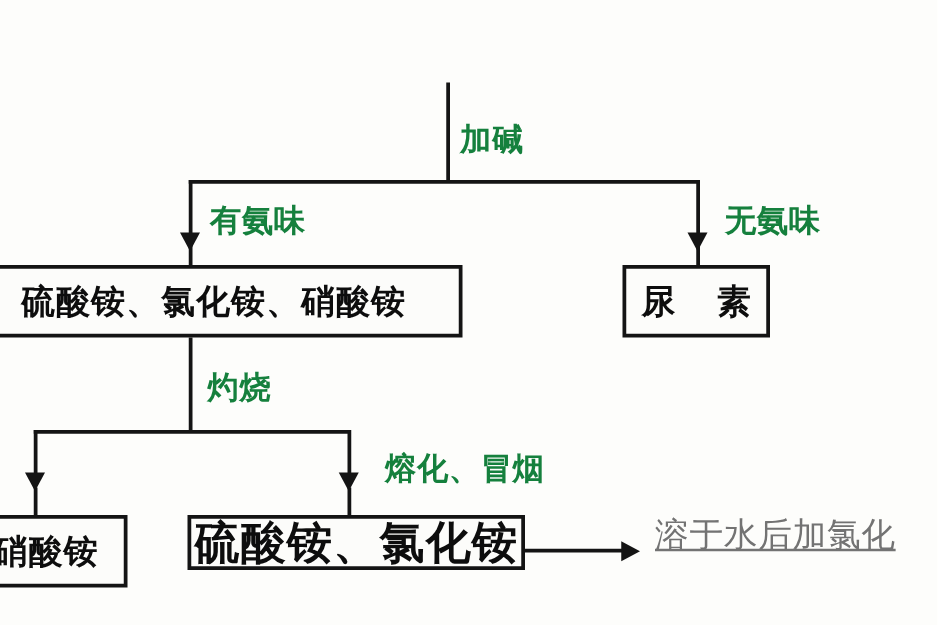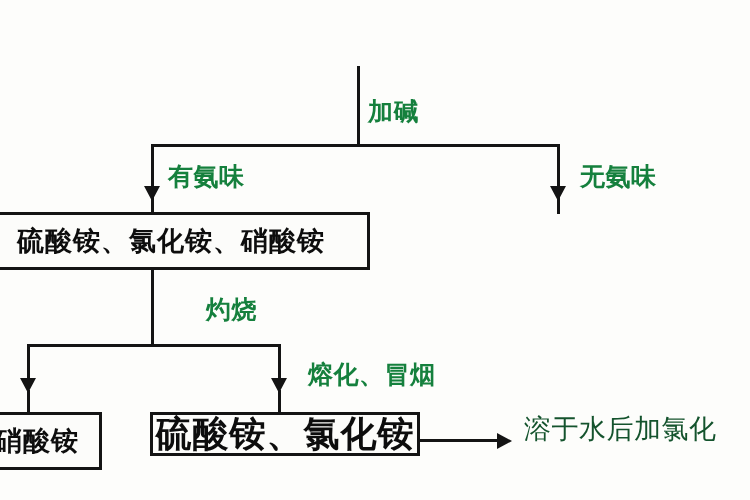--- a/index.html
+++ b/index.html
@@ -65,34 +65,35 @@
     position: absolute;
     font-size: 25px;
     font-weight: 700;
     color: #15803d;
     white-space: nowrap;
     letter-spacing: 0.5px;
   }
   .lbl-alkali   { left: 368px; top: 95px; }
   .lbl-has-nh3  { left: 168px; top: 160px; }
   .lbl-no-nh3   { left: 580px; top: 160px; text-align: center; }
-  .lbl-burn     { left: 166px; top: 293px; margin-left: 40px; }
+  .lbl-burn     { left: 166px; top: 293px; }
   .lbl-flame    { left: 44px;  top: 358px; }
   .lbl-melt     { left: 308px; top: 358px; }
 
   
   .note {
     position: absolute;
     left: 524px;
     top: 414px;
     font-size: 27px;
     font-weight: 400;
     line-height: 1.12;
-    color: #14532d;
+    color: #737373;
     white-space: nowrap;
+    text-decoration: underline;
   }
   .note div { letter-spacing: 0.5px; }
 </style>
 </head>
 <body>
 
 <div id="page">
 
 
   <div class="vline" style="left:357px; top:66px; height:80px;"></div>
@@ -105,20 +106,23 @@
   <div class="edge-label lbl-has-nh3">有氨味</div>
   <div class="vline" style="left:151px; top:196px; height:18px;"></div>
 
   <div class="vline" style="left:557px; top:144px; height:50px;"></div>
   <div class="arrowdown" style="left:550px; top:186px;"></div>
   <div class="edge-label lbl-no-nh3">无氨味</div>
   <div class="vline" style="left:557px; top:196px; height:18px;"></div>
 
   <div class="node n-ammon">
     <span>硫酸铵、氯化铵、硝酸铵</span>
+  </div>
+  <div class="node n-urea">
+    <span>尿 素</span>
   </div>
 
   <div class="vline" style="left:151px; top:270px; height:76px;"></div>
   <div class="edge-label lbl-burn">灼烧</div>
 
   <div class="hline" style="left:27px; top:344px; width:253px;"></div>
 
   <div class="vline" style="left:27px; top:344px; height:42px;"></div>
   <div class="arrowdown" style="left:20px; top:378px;"></div>
   <div class="vline" style="left:27px; top:390px; height:24px;"></div>

